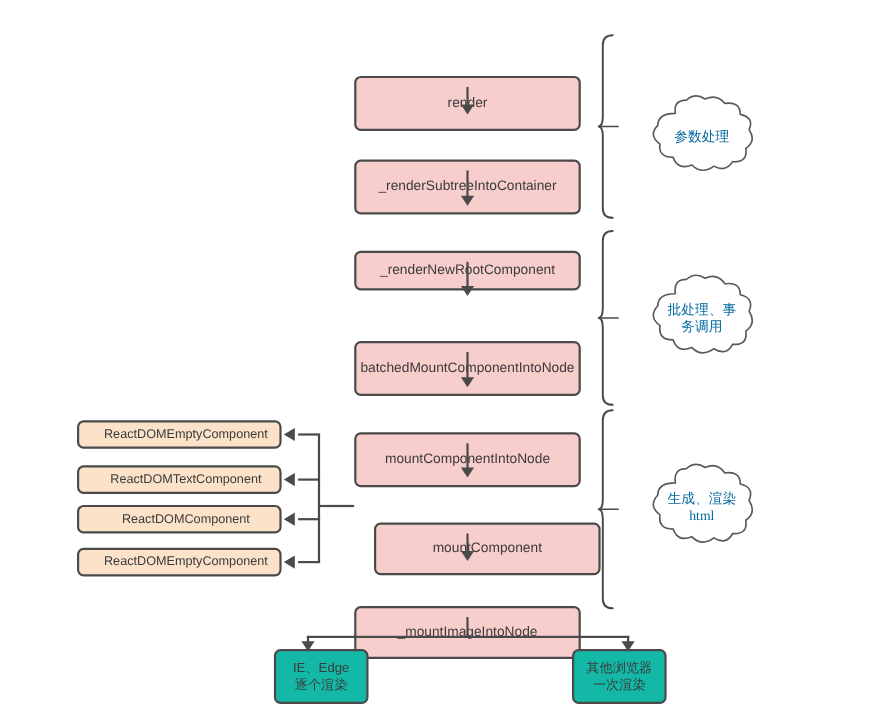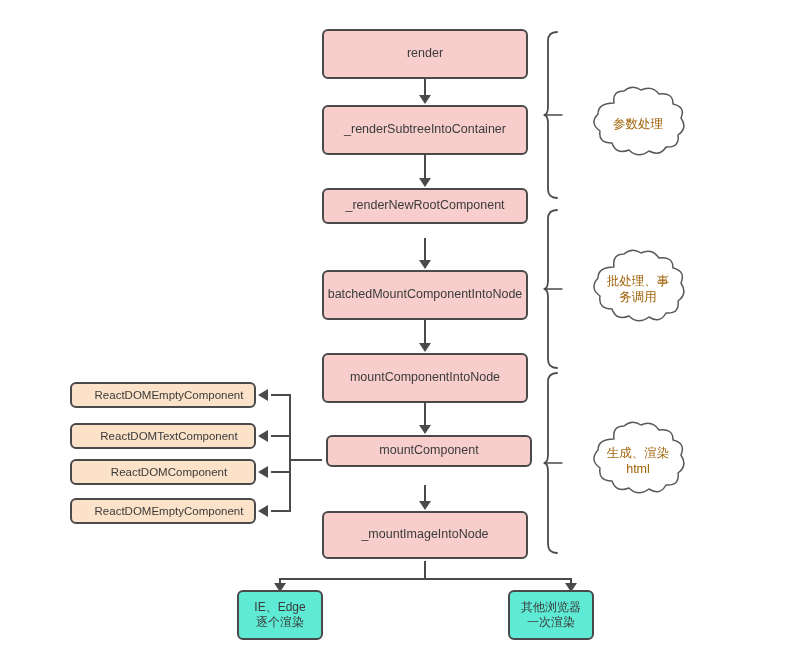--- a/index.html
+++ b/index.html
@@ -28,31 +28,33 @@
     border: 2px solid #4d4d4d;
     border-radius: 6px;
     line-height: 1.25;
     color: #3b3b3b;
     white-space: pre-line;
   }
   .node-pink {
     background: #f8cecc;
     border-color: #4a4a4a;
     font-size: 12.5px;
+    margin-top: 40px;
   }
   .node-tan {
     background: #fbe2c8;
     border-color: #4a4a4a;
     font-size: 11.5px;
     padding-left: 12px;
   }
   .node-term {
-    background: #5eead4;
+    background: #14b8a6;
     border-color: #4a4a4a;
     font-size: 12px;
+    margin-left: 12px;
   }
   .edge {
     position: absolute;
     background: #4a4a4a;
   }
   .edge-v { width: 2px; }
   .edge-h { height: 2px; }
   .arrow-down {
     position: absolute;
     width: 0;
@@ -81,24 +83,25 @@
     position: absolute;
     left: 0;
     top: 0;
     width: 100%;
     height: 100%;
     display: flex;
     align-items: center;
     justify-content: center;
     text-align: center;
     font-size: 12.5px;
-    color: #a16207;
+    color: #0369a1;
     white-space: pre-line;
     line-height: 1.3;
     pointer-events: none;
+    font-family: Liberation Serif, serif;
   }
 </style>
 </head>
 <body>
 
 <div id="canvas">
 
   <div class="node node-pink" style="left:322px; top:29px; width:206px; height:50px;">render</div>
 
   <div class="edge edge-v" style="left:424px; top:79px; width:2px; height:17px;"></div>
@@ -117,21 +120,21 @@
   <div class="node node-pink" style="left:322px; top:270px; width:206px; height:50px;">batchedMountComponentIntoNode</div>
 
   <div class="edge edge-v" style="left:424px; top:320px; width:2px; height:24px;"></div>
   <div class="arrow-down" style="left:419px; top:343px;"></div>
 
   <div class="node node-pink" style="left:322px; top:353px; width:206px; height:50px;">mountComponentIntoNode</div>
 
   <div class="edge edge-v" style="left:424px; top:403px; width:2px; height:23px;"></div>
   <div class="arrow-down" style="left:419px; top:425px;"></div>
 
-  <div class="node node-pink" style="left:326px; top:435px; width:206px; height:32px;">mountComponent</div>
+  <div class="node node-pink" style="left:340px; top:435px; width:206px; height:48px;">mountComponent</div>
 
   <div class="edge edge-v" style="left:424px; top:485px; width:2px; height:17px;"></div>
   <div class="arrow-down" style="left:419px; top:501px;"></div>
 
   <div class="node node-pink" style="left:322px; top:511px; width:206px; height:48px;">_mountImageIntoNode</div>
 
   <div class="node node-tan" style="left:70px; top:382px; width:186px; height:26px;">ReactDOMEmptyComponent</div>
   <div class="node node-tan" style="left:70px; top:423px; width:186px; height:26px;">ReactDOMTextComponent</div>
   <div class="node node-tan" style="left:70px; top:459px; width:186px; height:26px;">ReactDOMComponent</div>
   <div class="node node-tan" style="left:70px; top:498px; width:186px; height:26px;">ReactDOMEmptyComponent</div>

